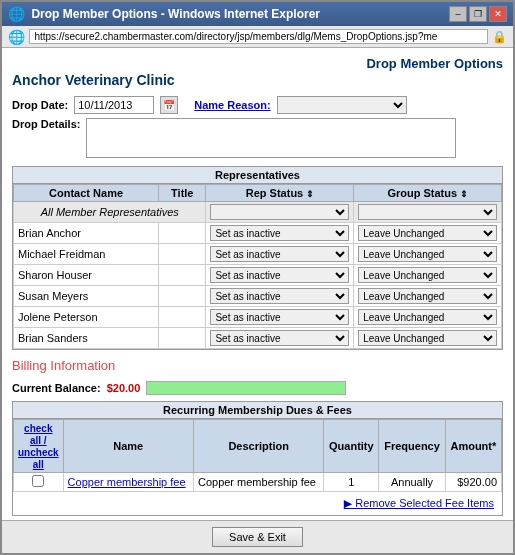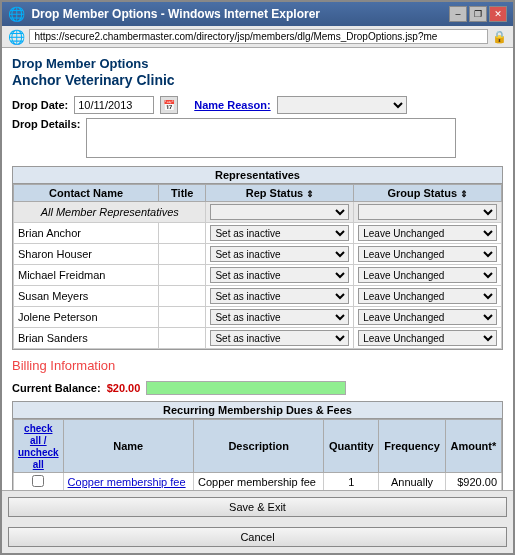--- a/index.html
+++ b/index.html
@@ -86,20 +86,21 @@
       overflow-y: auto;
       background: white;
       padding: 8px 10px;
     }
 
     .page-title {
       color: #003366;
       font-size: 13px;
       font-weight: bold;
       margin-bottom: 1px;
+      text-align: right;
     }
     .clinic-name {
       color: #003366;
       font-size: 14px;
       font-weight: bold;
       margin-bottom: 8px;
     }
 
     
     .drop-row {
@@ -267,21 +268,20 @@
 
     
     .bottom-bar {
       background: #e8e8e8;
       border-top: 1px solid #aaa;
       padding: 6px;
       display: flex;
       justify-content: center;
       gap: 10px;
       flex-shrink: 0;
-      flex-direction: column;
     }
     .action-btn {
       background: linear-gradient(to bottom, #f5f5f5, #ddd);
       border: 1px solid #888;
       padding: 3px 16px;
       font-size: 11px;
       cursor: pointer;
       min-width: 70px;
     }
 
@@ -371,27 +371,27 @@
               </select>
             </td>
           </tr>
         <tr>
               <td>Brian Anchor</td>
               <td></td>
               <td><select class="small-select"><option>Set as inactive</option><option>Keep active</option><option>Leave Unchanged</option></select></td>
               <td><select class="small-select"><option>Leave Unchanged</option><option>Set as inactive</option><option>Keep active</option></select></td>
             </tr>
             <tr>
+              <td>Michael Freidman</td>
+              <td></td>
+              <td><select class="small-select"><option>Set as inactive</option><option>Keep active</option><option>Leave Unchanged</option></select></td>
+              <td><select class="small-select"><option>Leave Unchanged</option><option>Set as inactive</option><option>Keep active</option></select></td>
+            </tr>
+            <tr>
               <td>Sharon Houser</td>
-              <td></td>
-              <td><select class="small-select"><option>Set as inactive</option><option>Keep active</option><option>Leave Unchanged</option></select></td>
-              <td><select class="small-select"><option>Leave Unchanged</option><option>Set as inactive</option><option>Keep active</option></select></td>
-            </tr>
-            <tr>
-              <td>Michael Freidman</td>
               <td></td>
               <td><select class="small-select"><option>Set as inactive</option><option>Keep active</option><option>Leave Unchanged</option></select></td>
               <td><select class="small-select"><option>Leave Unchanged</option><option>Set as inactive</option><option>Keep active</option></select></td>
             </tr>
             <tr>
               <td>Susan Meyers</td>
               <td></td>
               <td><select class="small-select"><option>Set as inactive</option><option>Keep active</option><option>Leave Unchanged</option></select></td>
               <td><select class="small-select"><option>Leave Unchanged</option><option>Set as inactive</option><option>Keep active</option></select></td>
             </tr>
@@ -448,16 +448,15 @@
         <div style="padding:3px 4px;text-align:right;">
           <span class="remove-link">▶ Remove Selected Fee Items</span>
         </div>
       </div>
     </div>
 
   </div>
 
   <div class="bottom-bar">
     <button class="action-btn">Save &amp; Exit</button>
-    <button class="action-btn">Cancel</button>
   </div>
 
 </div>
 
 </body></html>

